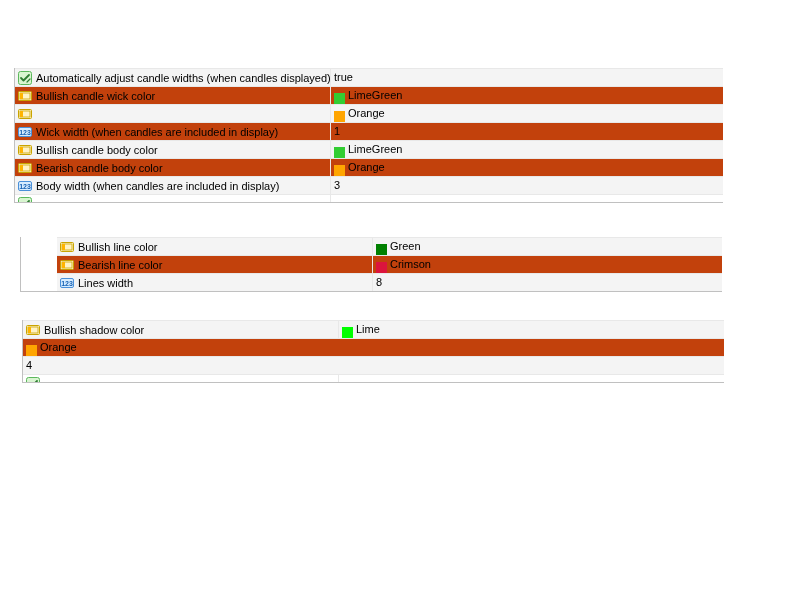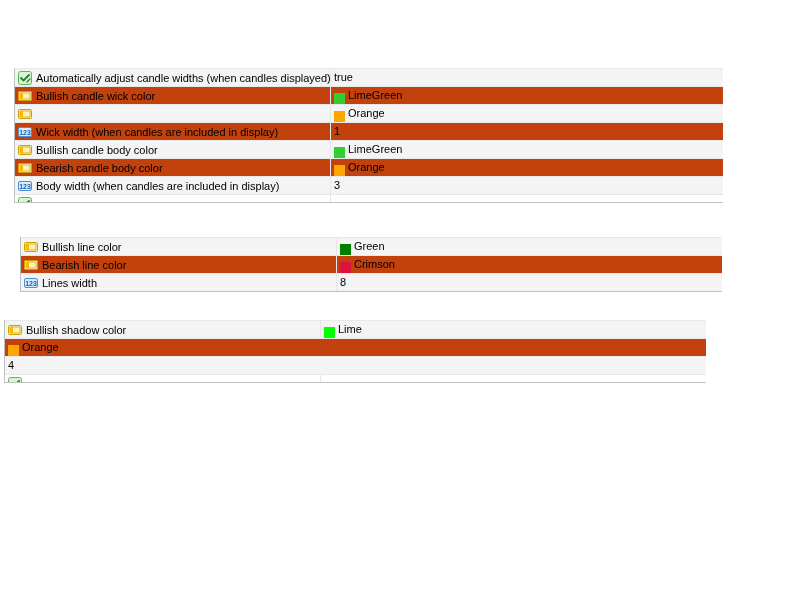--- a/index.html
+++ b/index.html
@@ -191,21 +191,21 @@
                 <rect x="1.5" y="1.5" width="13" height="13" rx="2" fill="#d8f5d0" stroke="#5cb85c"></rect>
                 <path d="M4 8 l2.5 2.5 L12 5" fill="none" stroke="#2e7d32" stroke-width="1.8" stroke-linecap="round" stroke-linejoin="round"></path>
                 <path d="M10 12 l3 -3" stroke="#2e7d32" stroke-width="1.2" stroke-linecap="round"></path>
               </svg>
             </span>
           </div>
           <div class="cell-right"></div>
         </div>
       </div>
     </div>
-    <div class="grid-block" style="top: 237px; left: 20px; width: 702px;">
+    <div class="grid-block" style="top: 237px; left: 20px; width: 702px; padding-left: 36px;">
       <div class="row alt">
         <div class="cell-left">
           <span class="icon">
             <svg width="16" height="16" viewBox="0 0 16 16">
               <rect x="1.5" y="3.5" width="13" height="9" rx="1" fill="#fff3c4" stroke="#c9a400"></rect>
               <rect x="3" y="5" width="10" height="6" fill="none" stroke="#c9a400" stroke-width="0.8"></rect>
               <rect x="3" y="5" width="3" height="6" fill="#ffb400"></rect>
             </svg>
           </span>
           <span>Bullish line color</span>
@@ -239,21 +239,21 @@
               <text x="8" y="11" font-family="Segoe UI,Tahoma,sans-serif" font-size="7" font-weight="bold" fill="#1560b3" text-anchor="middle">123</text>
             </svg>
           </span>
           <span>Lines width</span>
         </div>
         <div class="cell-right">
           <span>8</span>
         </div>
       </div>
     </div>
-    <div class="grid-block" style="top: 320px; left: 4px; width: 702px;">
+    <div class="grid-block" style="top: 320px; left: 22px; width: 702px;">
       <div class="row alt">
         <div class="cell-left">
           <span class="icon">
             <svg width="16" height="16" viewBox="0 0 16 16">
               <rect x="1.5" y="3.5" width="13" height="9" rx="1" fill="#fff3c4" stroke="#c9a400"></rect>
               <rect x="3" y="5" width="10" height="6" fill="none" stroke="#c9a400" stroke-width="0.8"></rect>
               <rect x="3" y="5" width="3" height="6" fill="#ffb400"></rect>
             </svg>
           </span>
           <span>Bullish shadow color</span>

